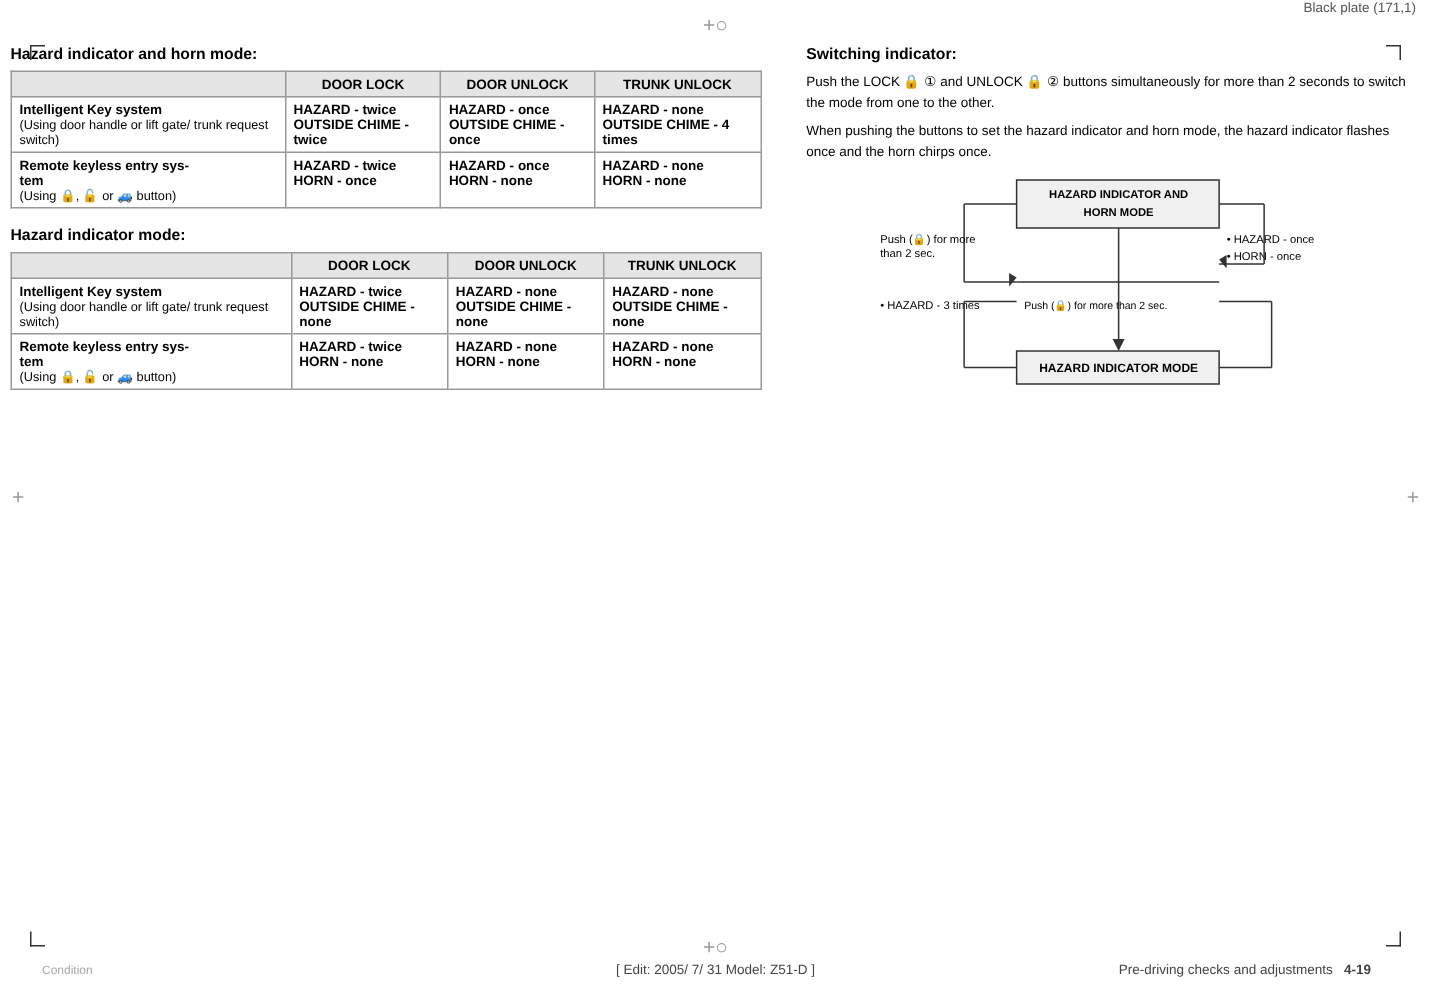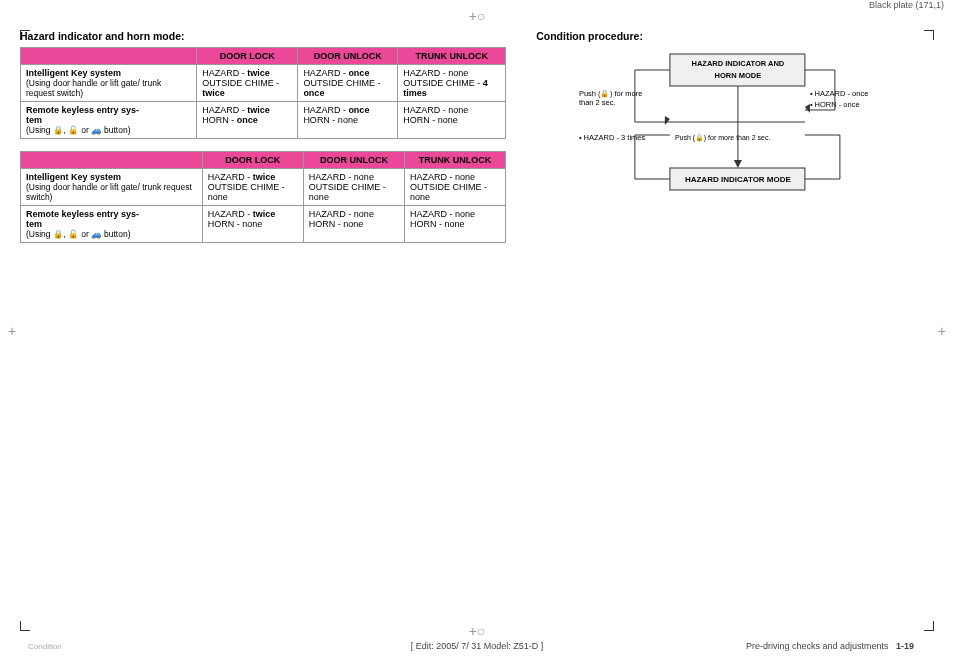--- a/index.html
+++ b/index.html
@@ -56,21 +56,21 @@
       font-size: 14px;
       color: #999;
     }
 
     
     .content-area {
       display: flex;
       flex-direction: row;
       gap: 20px;
       margin-top: 20px;
-      padding: 0 20px;
+      padding: 0 7px;
     }
 
     .left-panel {
       flex: 1.1;
     }
 
     .right-panel {
       flex: 0.9;
       padding-left: 10px;
     }
@@ -87,32 +87,33 @@
     }
 
     
     table {
       width: 100%;
       border-collapse: collapse;
       font-size: 9px;
       margin-bottom: 12px;
     }
     table th {
-      background: #ec4899;
+      background: #e5e5e5;
       border: 1px solid #999;
       padding: 3px 5px;
       text-align: center;
       font-weight: bold;
       font-size: 9px;
     }
     table td {
       border: 1px solid #999;
       padding: 3px 5px;
       vertical-align: top;
       font-size: 9px;
+      font-weight: bold;
     }
     table td:first-child {
       font-weight: bold;
       font-size: 9px;
       margin-left: 44px;
     }
     .row-label {
       font-weight: bold;
       font-size: 9px;
     }
@@ -232,20 +233,21 @@
             <span class="row-label">Remote keyless entry sys-<br>tem</span><br>
             <span class="row-sublabel">(Using 🔒, 🔓 or 🚙 button)</span>
           </td>
           <td>HAZARD - <strong>twice</strong><br>HORN - <strong>once</strong></td>
           <td>HAZARD - <strong>once</strong><br>HORN - none</td>
           <td>HAZARD - none<br>HORN - none</td>
         </tr>
       </tbody>
     </table>
 
+    <div class="section-heading">Hazard indicator mode:</div>
 
     <table>
       <thead>
         <tr>
           <th></th>
           <th>DOOR LOCK</th>
           <th>DOOR UNLOCK</th>
           <th>TRUNK UNLOCK</th>
         </tr>
       </thead>
@@ -267,22 +269,28 @@
           <td>HAZARD - <strong>twice</strong><br>HORN - none</td>
           <td>HAZARD - none<br>HORN - none</td>
           <td>HAZARD - none<br>HORN - none</td>
         </tr>
       </tbody>
     </table>
 
   </div>
 
   <div class="right-panel">
-    <div class="switching-heading">Condition procedure:</div>
-
+    <div class="switching-heading">Switching indicator:</div>
+
+    <div class="switching-text">
+      Push the LOCK 🔒 ① and UNLOCK 🔒 ② buttons simultaneously for more than 2 seconds to switch the mode from one to the other.
+    </div>
+    <div class="switching-text">
+      When pushing the buttons to set the hazard indicator and horn mode, the hazard indicator flashes once and the horn chirps once.
+    </div>
 
     <div class="diag-wrapper">
       <svg class="diag-svg-area" width="320" height="160" viewBox="0 0 320 160" xmlns="http://www.w3.org/2000/svg" style="font-family:Arial,sans-serif;">
 
         <rect x="95" y="4" width="135" height="32" fill="#f0f0f0" stroke="#333" stroke-width="1"></rect>
         <text x="163" y="16" text-anchor="middle" font-size="7.5" font-weight="bold">HAZARD INDICATOR AND</text>
         <text x="163" y="28" text-anchor="middle" font-size="7.5" font-weight="bold">HORN MODE</text>
 
         <line x1="95" y1="20" x2="60" y2="20" stroke="#333" stroke-width="1"></line>
         <line x1="60" y1="20" x2="60" y2="72" stroke="#333" stroke-width="1"></line>
@@ -331,14 +339,14 @@
 <div class="crosshair-bottom">+○</div>
 
 <div class="crosshair-left">+</div>
 
 <div class="crosshair-right">+</div>
 
 <div class="footer-left">Condition</div>
 <div class="footer-center">[ Edit: 2005/ 7/ 31   Model: Z51-D ]</div>
 <div class="footer-area">
   <span>Pre-driving checks and adjustments</span>&nbsp;&nbsp;&nbsp;
-  <span class="page-num">1-19</span>
+  <span class="page-num">4-19</span>
 </div>
 
 </body></html>

